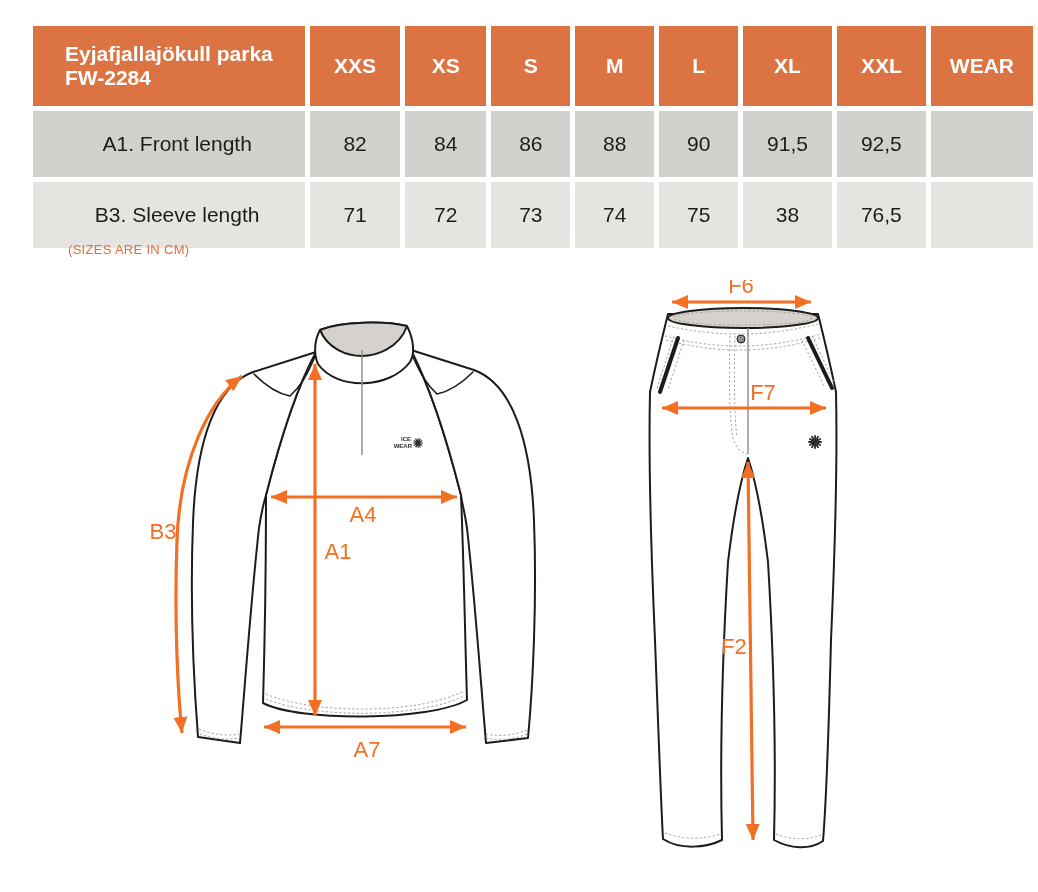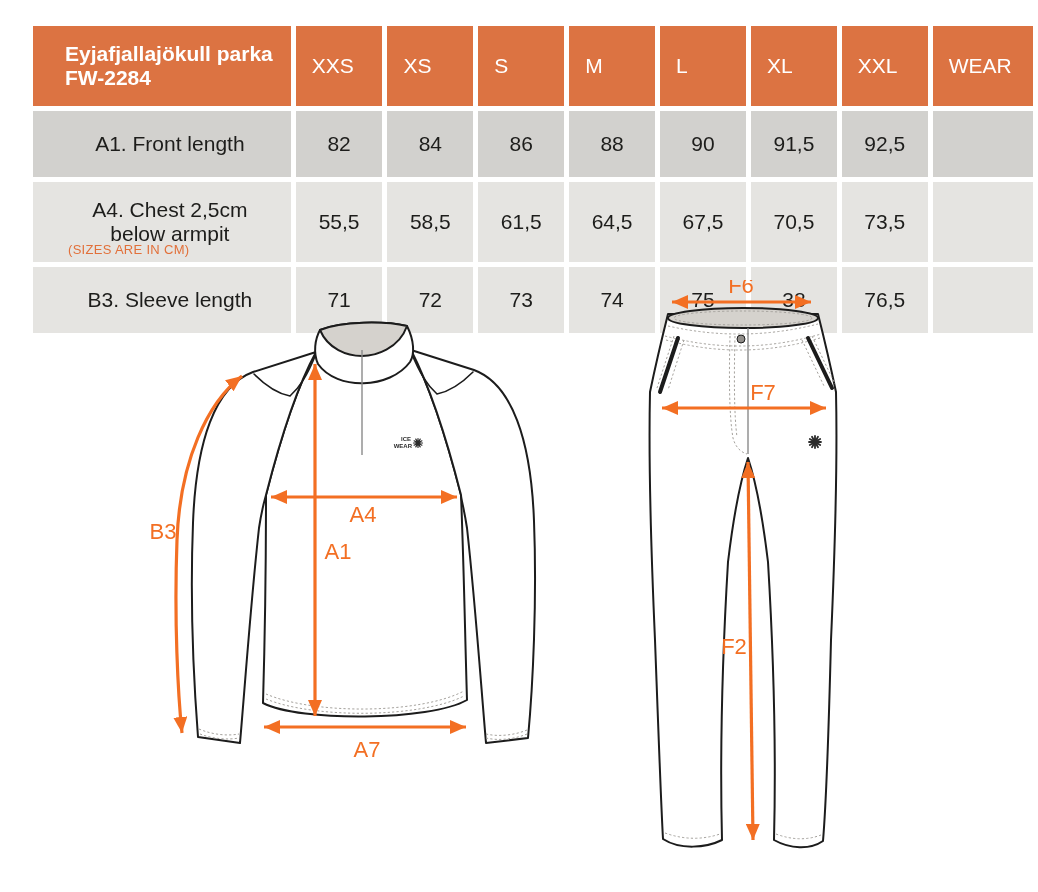--- a/index.html
+++ b/index.html
@@ -14,23 +14,23 @@
   }
   .size-table th,.size-table td{
     font-size:21px;vertical-align:middle;padding:16px;
   }
   .size-table th.product{
     width:328px;height:45px;text-align:left;padding-left:32px;
     background:var(--header-bg,#DC7342);color:var(--header-text,#FFFFFF);
     font-weight:bold;
   }
   .size-table th.size{
-    width:78px;height:45px;text-align:left;
+    width:78px;height:45px;text-align:center;
     background:var(--header-bg,#DC7342);color:var(--header-text,#FFFFFF);
-    font-weight:normal;
+    font-weight:bold;
   }
   .size-table td{
     height:34px;text-align:center;color:var(--value-text,#1D1D1B);
   }
   .size-table td.label{text-align:center;padding-left:32px;}
   .size-table tr.dark td{background:var(--row-dark,#D2D1CE);}
   .size-table tr.light td{background:var(--row-light,#E5E4E1);}
   
   .note{
     position:absolute;left:68px;top:242px;
@@ -74,31 +74,20 @@
     <tbody>
         <tr class="dark">
           <td class="label">A1. Front length</td>
           <td>82</td>
           <td>84</td>
           <td>86</td>
           <td>88</td>
           <td>90</td>
           <td>91,5</td>
           <td>92,5</td>
-          <td></td>
-        </tr>
-        <tr class="light">
-          <td class="label">A4. Chest 2,5cm below armpit</td>
-          <td>55,5</td>
-          <td>58,5</td>
-          <td>61,5</td>
-          <td>64,5</td>
-          <td>67,5</td>
-          <td>70,5</td>
-          <td>73,5</td>
           <td></td>
         </tr>
         <tr class="light">
           <td class="label">B3. Sleeve length</td>
           <td>71</td>
           <td>72</td>
           <td>73</td>
           <td>74</td>
           <td>75</td>
           <td>38</td>

